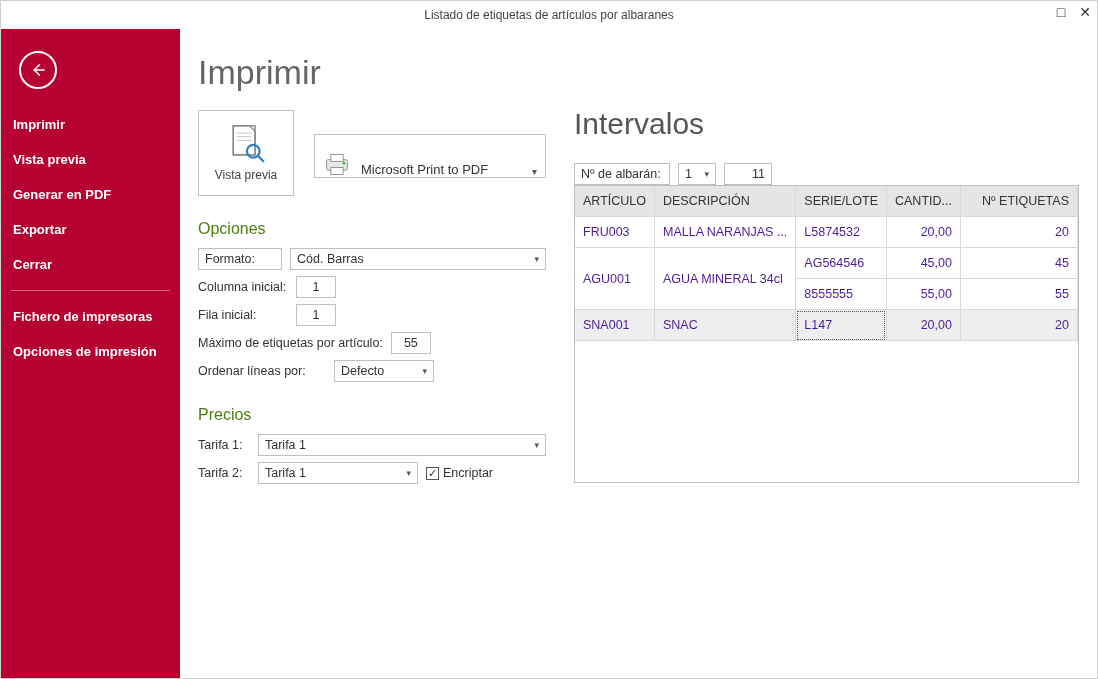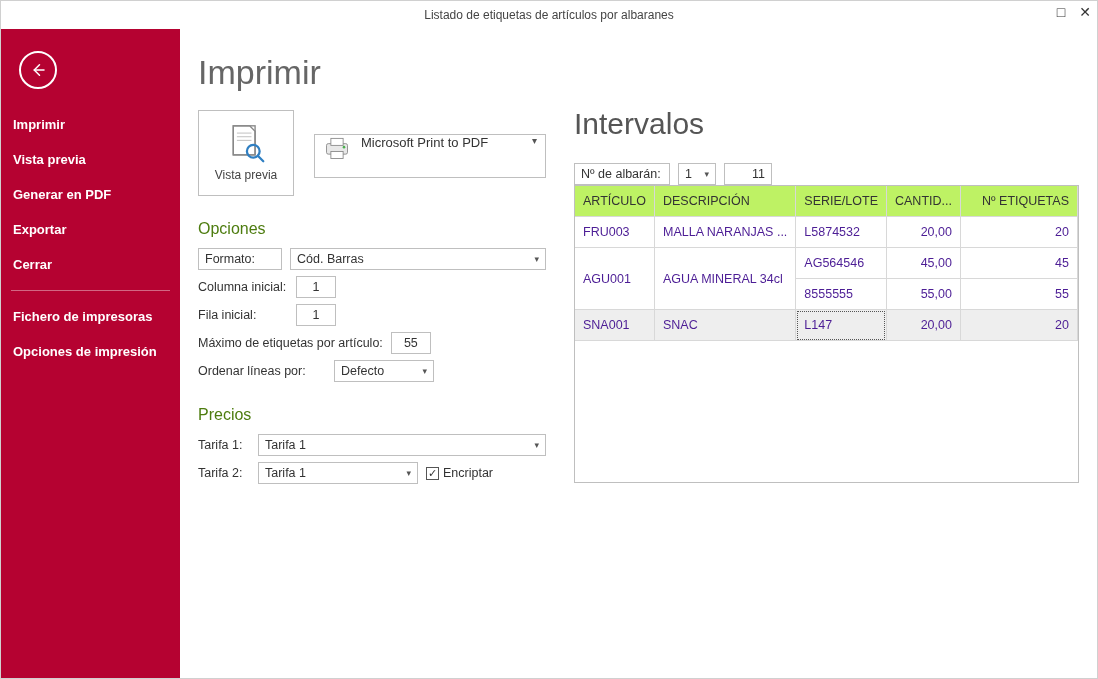--- a/index.html
+++ b/index.html
@@ -125,21 +125,21 @@
     font-size: 12px;
     color: #444;
   }
   .preview-btn svg { width: 44px; height: 40px; }
   .printer-col { flex: 1; display:flex; flex-direction:column; }
   .printer-box {
     border: 1px solid #bfbfbf;
     height: 44px;
     margin-top: 24px;
     display: flex;
-    align-items: flex-start;
+    align-items: flex-end;
     padding: 0 8px;
     gap: 10px;
     cursor: pointer;
   }
   .printer-box svg { width: 28px; height: 26px; flex-shrink: 0; }
   .printer-name { flex: 1; font-size: 13px; color: #333; }
   .printer-caret { font-size: 10px; color: #555; }
   .config-link {
     text-align: right;
     margin-top: 10px;
@@ -206,21 +206,21 @@
     width: 100%;
     font-size: 12.5px;
   }
   .grid th {
     text-align: left;
     font-weight: normal;
     color: #333;
     padding: 8px 8px;
     border-right: 1px solid #d8d8d8;
     border-bottom: 1px solid #d8d8d8;
-    background: #bef264;
+    background: #e5e5e5;
     white-space: nowrap;
   }
   .grid th.num, .grid td.num { text-align: right; }
   .grid td {
     padding: 8px 8px;
     border-right: 1px solid #d8d8d8;
     border-bottom: 1px solid #d8d8d8;
     color: #4c1d95;
     white-space: nowrap;
     overflow: hidden;

